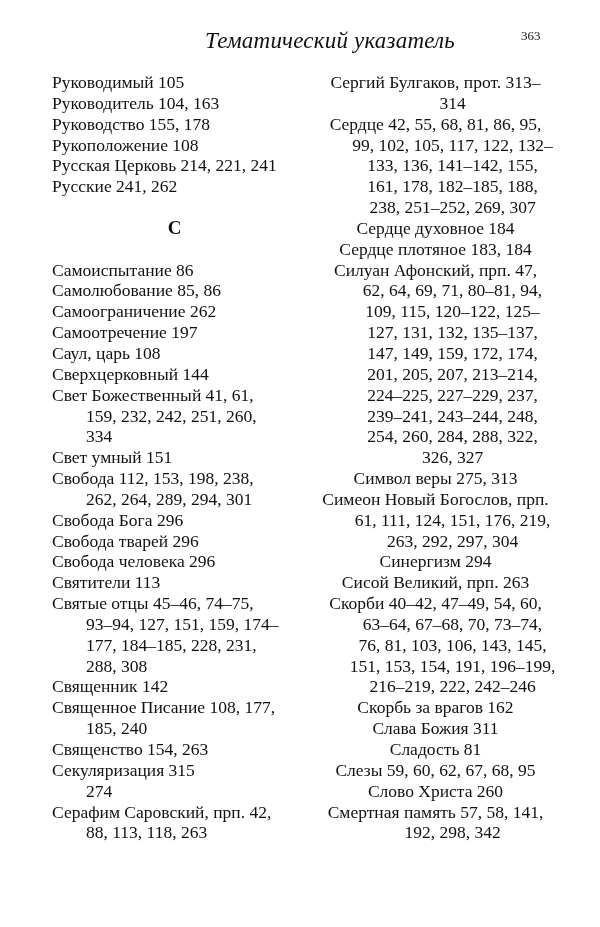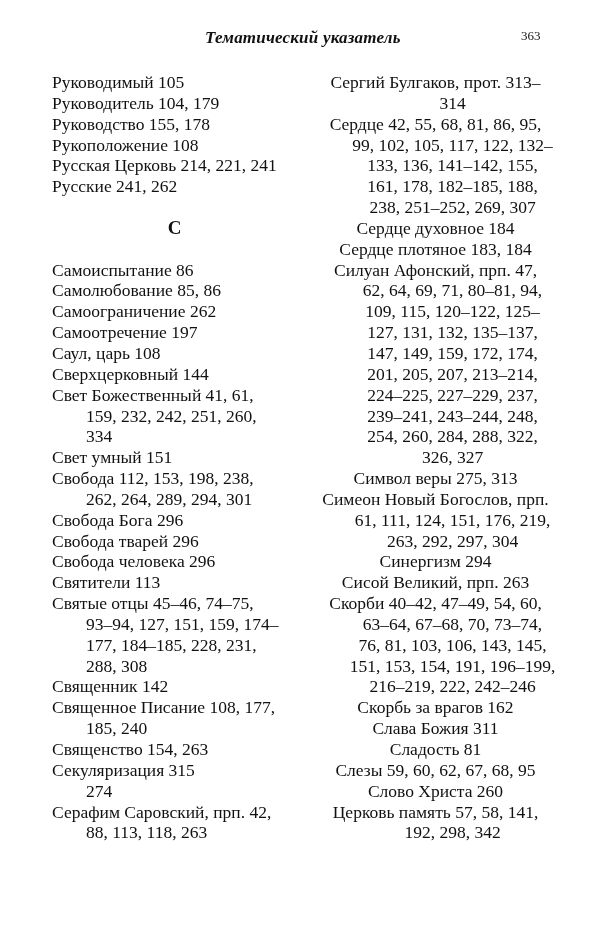--- a/index.html
+++ b/index.html
@@ -1,20 +1,20 @@
 <!DOCTYPE html>
 <html><head>
 <meta charset="utf-8">
 <style>
   html, body { margin: 0; padding: 0; background: #ffffff; }
   body { width: 600px; height: 927px; position: relative; overflow: hidden;
          font-family: "Liberation Serif", "DejaVu Serif", serif; color: #111; }
   .header { position: absolute; top: 28px; left: 0; width: 600px; height: 24px; }
-  .header-title { position: absolute; left: 205px; top: 0; font-style: italic; font-weight: bold;
-                  font-size: 17px; letter-spacing: 0.2px; }
+  .header-title { position: absolute; left: 205px; top: 0; font-style: italic; font-weight: normal;
+                  font-size: 23px; letter-spacing: 0.2px; }
   .page-number { position: absolute; left: 521px; top: 0; font-size: 13px; }
   .col { position: absolute; top: 72px; font-size: 17.5px; line-height: 20.85px; }
   .col-left { left: 52px; width: 245px; }
   .col-right { left: 313px; width: 245px; text-align: center; }
   .entry { margin: 0; }
   .entry .line { display: block; white-space: nowrap; }
   .entry .line.cont { padding-left: 34px; }
   .letter-heading { text-align: center; font-weight: bold; font-size: 19px;
                     height: 20.85px; margin: 20.85px 0 20.85px 0; padding-left: 0; }
 </style>
@@ -25,21 +25,21 @@
   <span class="header-title">Тематический указатель</span>
   <span class="page-number">363</span>
 </div>
 
 <div class="col col-left">
   <div id="left-before">
       <div class="entry">
         <span class="line">Руководимый 105</span>
       </div>
       <div class="entry">
-        <span class="line">Руководитель 104, 179</span>
+        <span class="line">Руководитель 104, 163</span>
       </div>
       <div class="entry">
         <span class="line">Руководство 155, 178</span>
       </div>
       <div class="entry">
         <span class="line">Рукоположение 108</span>
       </div>
       <div class="entry">
         <span class="line">Русская Церковь 214, 221, 241</span>
       </div>
@@ -181,17 +181,17 @@
       <div class="entry">
         <span class="line">Сладость 81</span>
       </div>
       <div class="entry">
         <span class="line">Слезы 59, 60, 62, 67, 68, 95</span>
       </div>
       <div class="entry">
         <span class="line">Слово Христа 260</span>
       </div>
       <div class="entry">
-        <span class="line">Церковь память 57, 58, 141,</span>
+        <span class="line">Смертная память 57, 58, 141,</span>
         <span class="line cont">192, 298, 342</span>
       </div>
     </div>
 </div>
 
 </body></html>

